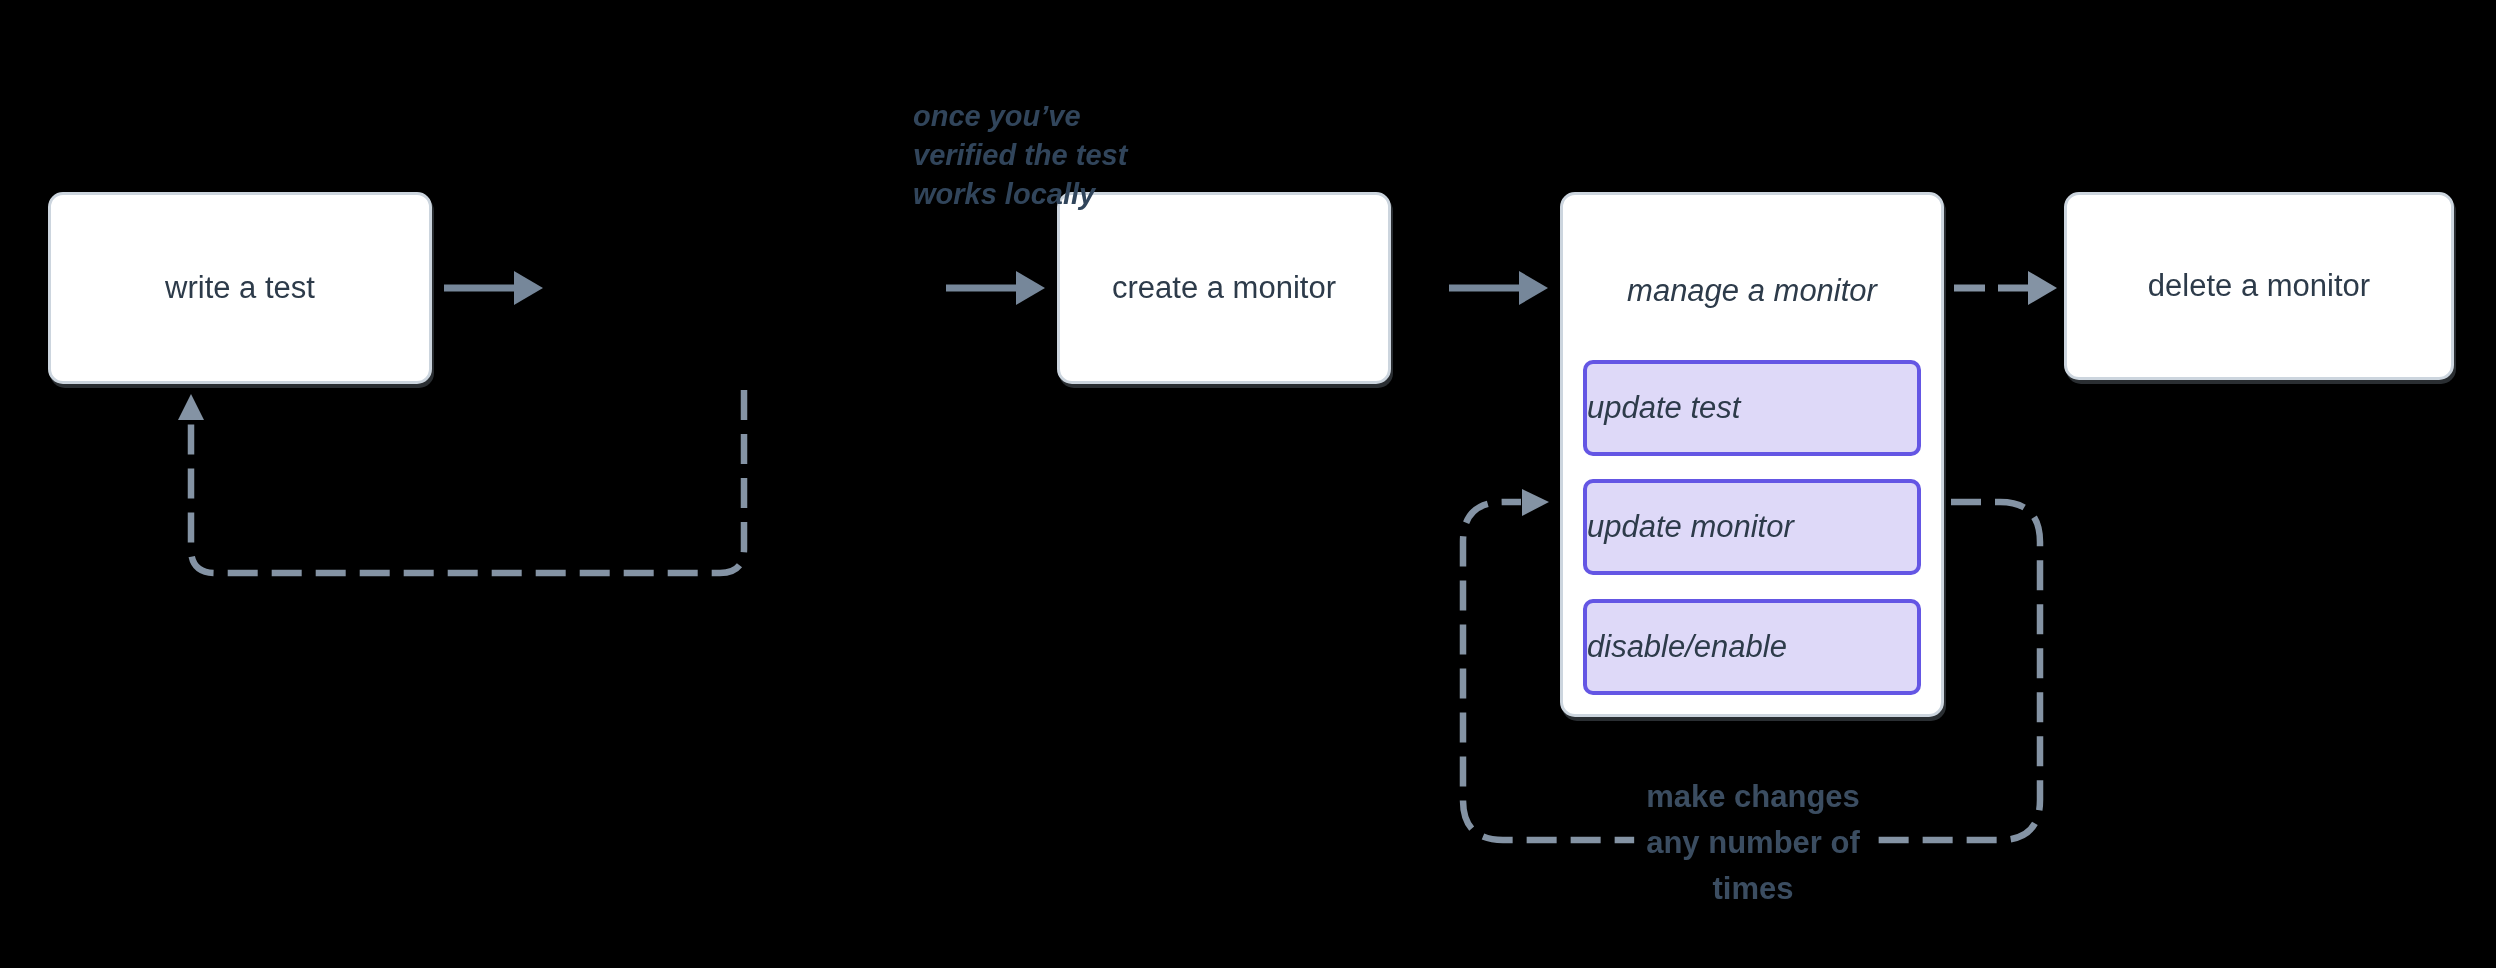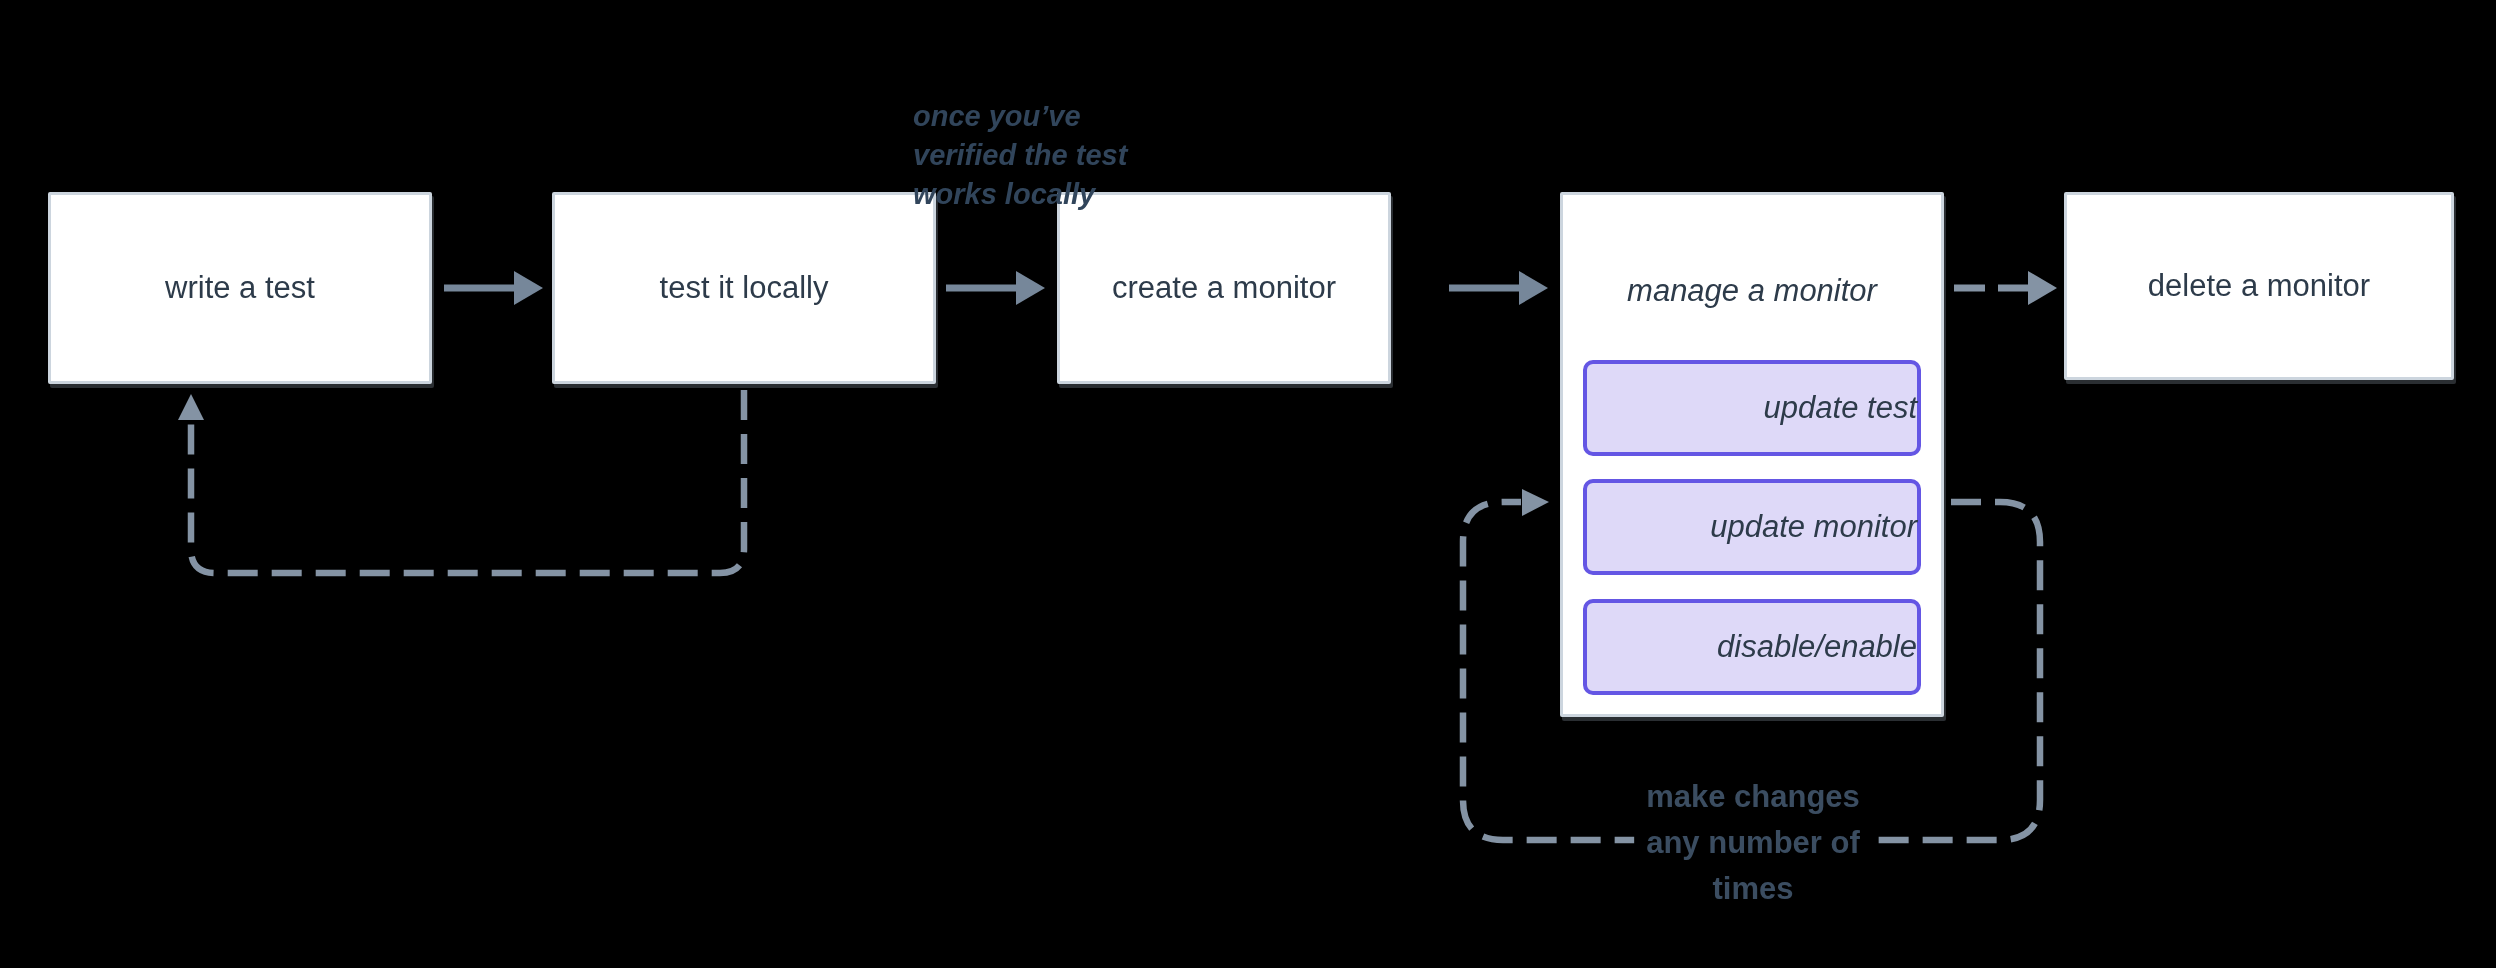--- a/index.html
+++ b/index.html
@@ -20,37 +20,37 @@
     position:relative;width:2496px;height:968px;
     background:var(--background);
     font-family:"Liberation Sans",sans-serif;
     overflow:hidden;
   }
   .wires{position:absolute;left:0;top:0;width:2496px;height:968px;}
   .node{
     position:absolute;
     background:var(--box-fill);
     border:3px solid var(--box-border);
-    border-radius:2px;
+    border-radius:15px;
     box-shadow:2px 4px 0 rgba(150,165,180,0.28);
     display:flex;align-items:center;justify-content:center;
     color:var(--box-text);
     font-size:31px;
   }
   .node-title{
     position:absolute;left:0;right:0;top:72px;
     text-align:center;line-height:48px;
     color:var(--box-text);font-size:31px;
   }
   .action{
     position:absolute;left:20px;width:338px;height:96px;
     background:var(--action-fill);
     border:4px solid var(--action-border);
     border-radius:10px;
-    display:flex;align-items:center;justify-content:flex-end;
+    display:flex;align-items:center;justify-content:flex-start;
     color:var(--box-text);font-size:31px;
   }
   .annotation{
     position:absolute;
     font-style:italic;font-weight:600;
     font-size:29px;line-height:39px;
     color:var(--annotation-text);
     margin-top:48px;
   }
   .annotation span{display:block;}
@@ -99,23 +99,20 @@
     <g>
       <path d="M 1951 502 L 2000 502 Q 2040 502 2040 542 L 2040 800 Q 2040 840 2000 840 L 1503 840 Q 1463 840 1463 800 L 1463 542 Q 1463 502 1503 502 L 1521 502" style="fill:none;stroke:var(--dashed);stroke-width:6.5;stroke-dasharray:30 14"></path>
       <polygon points="1522,489 1522,516 1549,502" style="fill:var(--dashed)"></polygon>
     </g>
   </svg>
 
   <div class="node" style="left:48px;top:192px;width:384px;height:192px;">
     <span>write a test</span>
   </div>
 
-  <div class="node" style="left:552px;top:192px;width:384px;height:192px;">
-    <span>test it locally</span>
-  </div>
 
   <div class="node" style="left:1057px;top:192px;width:334px;height:192px;">
     <span>create a monitor</span>
   </div>
 
   <div class="node" style="left:1560px;top:192px;width:384px;height:525px;font-style:italic;">
     <span class="node-title">manage a monitor</span>
     <div class="action" style="top:165px;">
       <span>update test</span>
     </div>

